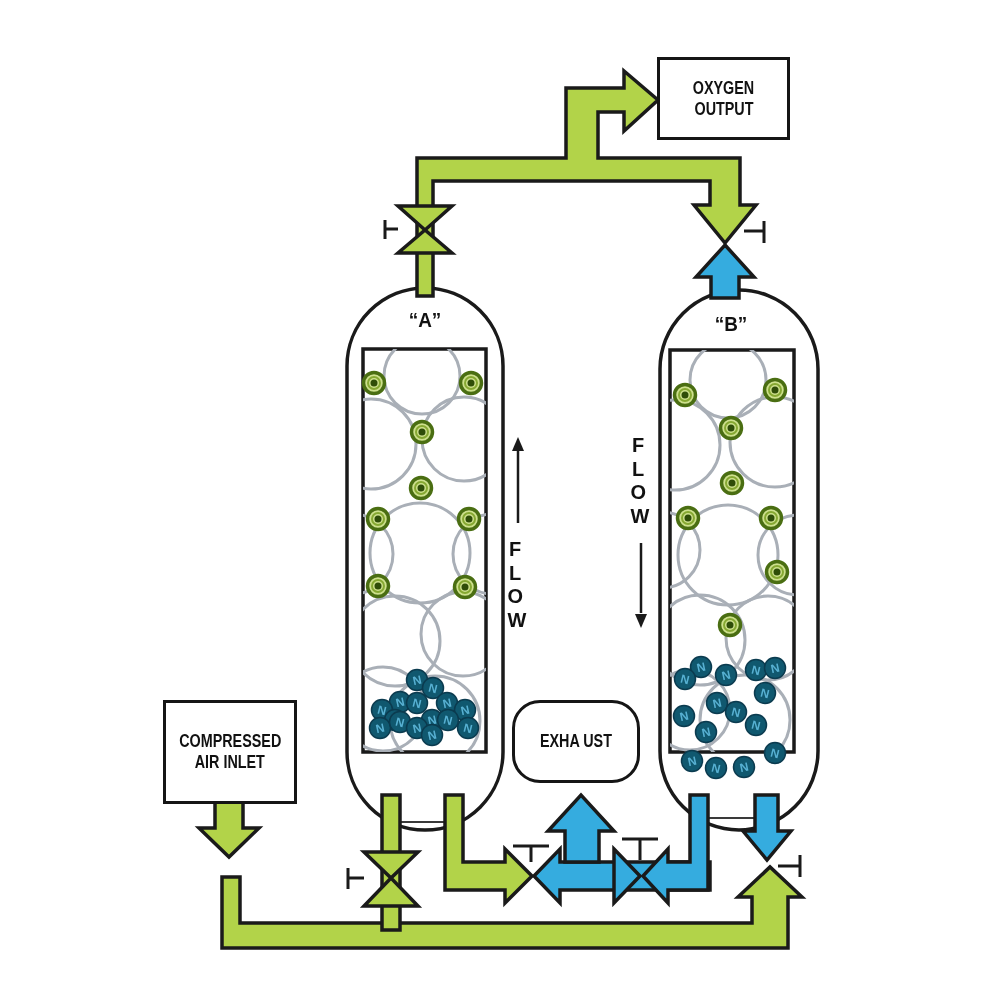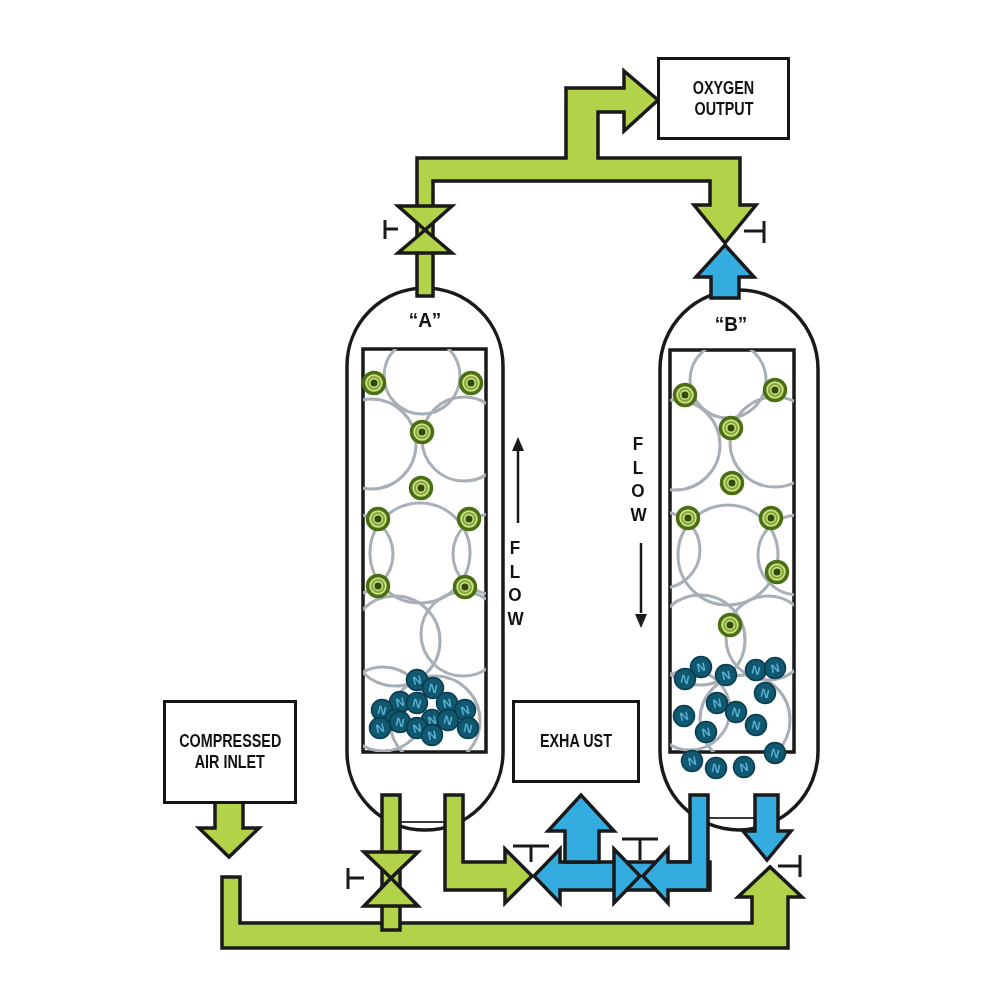--- a/index.html
+++ b/index.html
@@ -15,21 +15,21 @@
   .thinline{stroke:#3a3a3a;stroke-width:2;}
   .flowline{stroke:#1a1a1a;stroke-width:2.5;}
   .flowhead{fill:#1a1a1a;}
   
   .labelbox{position:absolute;background:#fff;border:3.5px solid #151515;display:flex;
             flex-direction:column;align-items:center;justify-content:center;box-sizing:border-box;}
   .labelbox .ln{font-weight:bold;font-size:17.5px;color:#111;line-height:21px;letter-spacing:0px;
             transform:scaleX(0.82);white-space:nowrap;}
   .vlabel{position:absolute;font-weight:bold;font-size:21px;color:#111;text-align:center;
             transform:scaleX(0.9);}
-  .flowtxt{position:absolute;font-weight:bold;font-size:18px;color:#111;width:16px;
+  .flowtxt{position:absolute;font-weight:bold;font-size:21px;color:#111;width:16px;
             word-break:break-all;line-height:23.5px;text-align:center;transform:scaleX(0.95);}
 </style>
 </head>
 <body>
 
 <div class="canvas">
 
 <svg width="1000" height="1000" viewBox="0 0 1000 1000">
   <defs>
     <clipPath id="clipA">
@@ -227,21 +227,21 @@
 <div class="labelbox" style="left:657px;top:57px;width:133px;height:83px;text-align:center;">
   <div class="ln">OXYGEN</div>
   <div class="ln">OUTPUT</div>
 </div>
 
 <div class="labelbox" style="left:163px;top:700px;width:134px;height:104px;">
   <div class="ln">COMPRESSED</div>
   <div class="ln">AIR INLET</div>
 </div>
 
-<div class="labelbox" style="left:512px;top:700px;width:128px;height:83px;">
+<div class="labelbox" style="left:512px;top:700px;width:128px;height:83px;border-radius:28px;">
   <div class="ln">EXHA UST</div>
 </div>
 
 <div class="vlabel" style="left:385px;top:308px;width:80px;">“A”</div>
 <div class="vlabel" style="left:691px;top:312px;width:80px;">“B”</div>
 
 <div class="flowtxt" style="left:507px;top:537px;">FLOW</div>
 <div class="flowtxt" style="left:630px;top:433px;">FLOW</div>
 
 </div>

